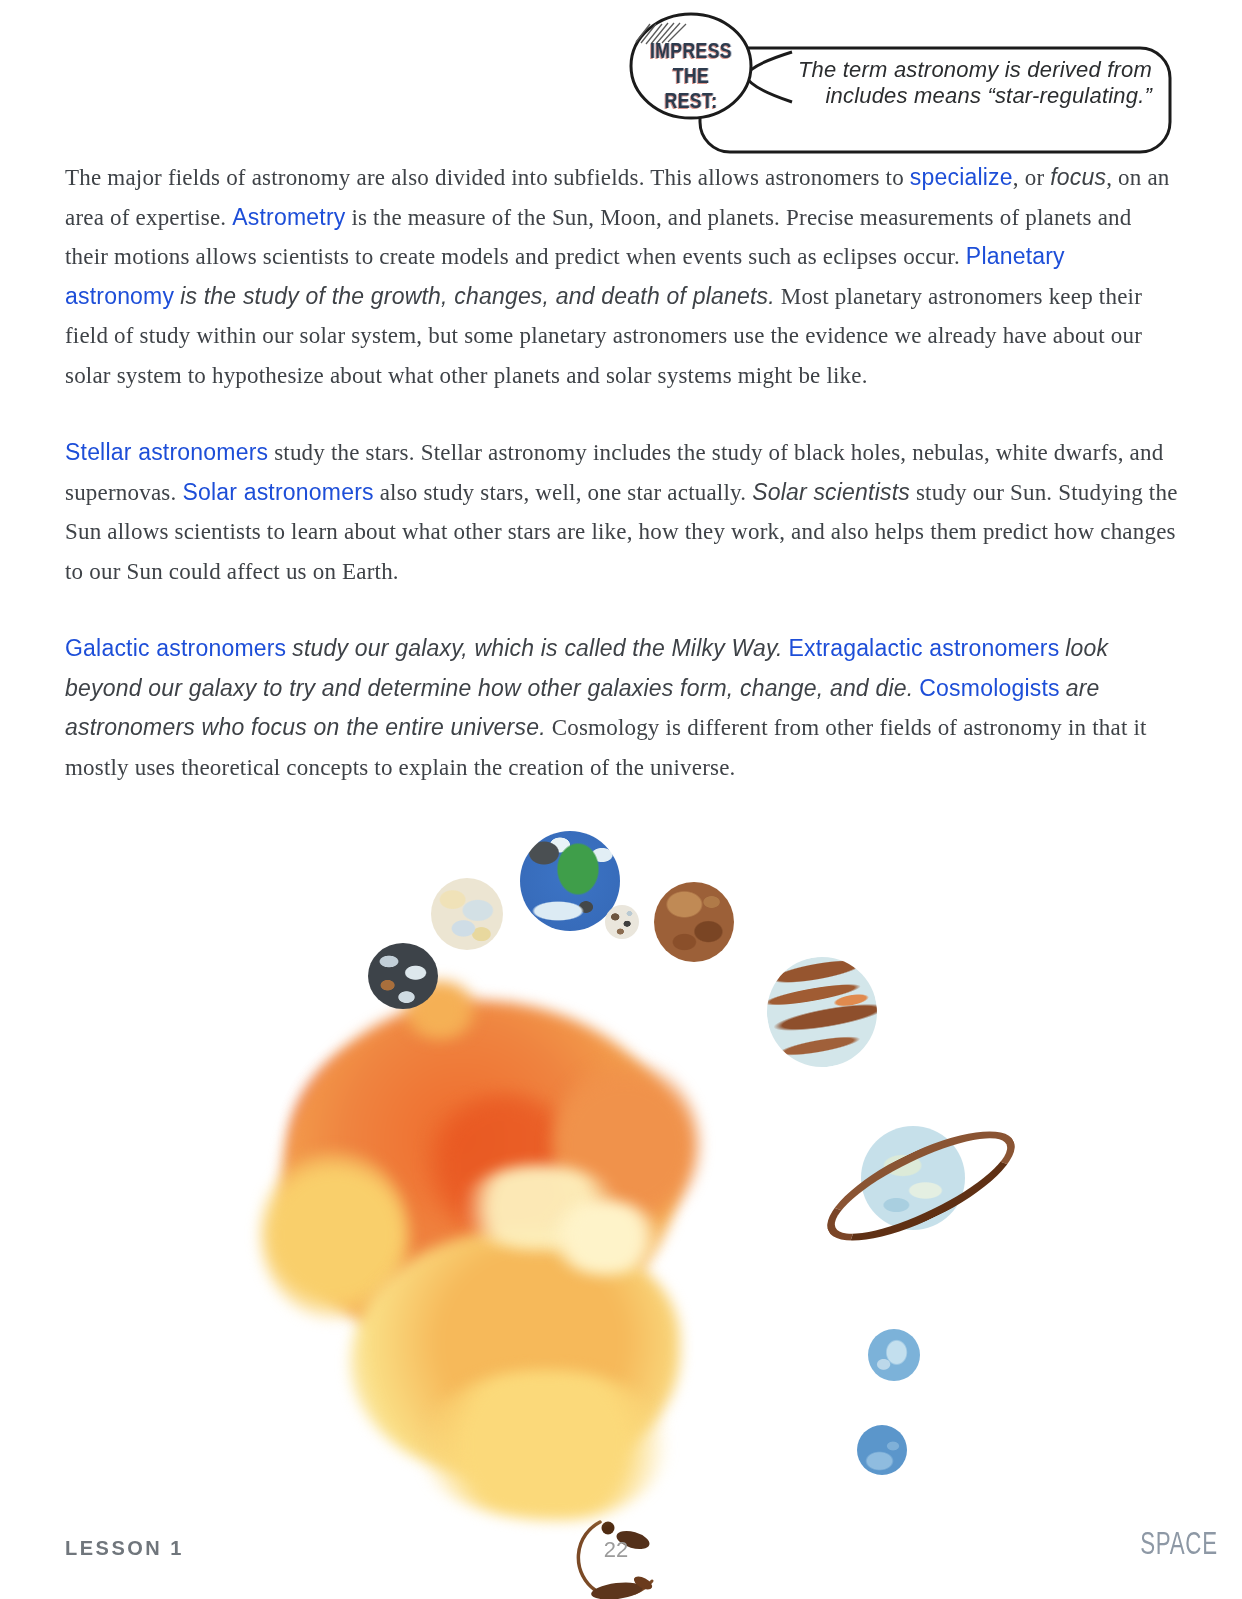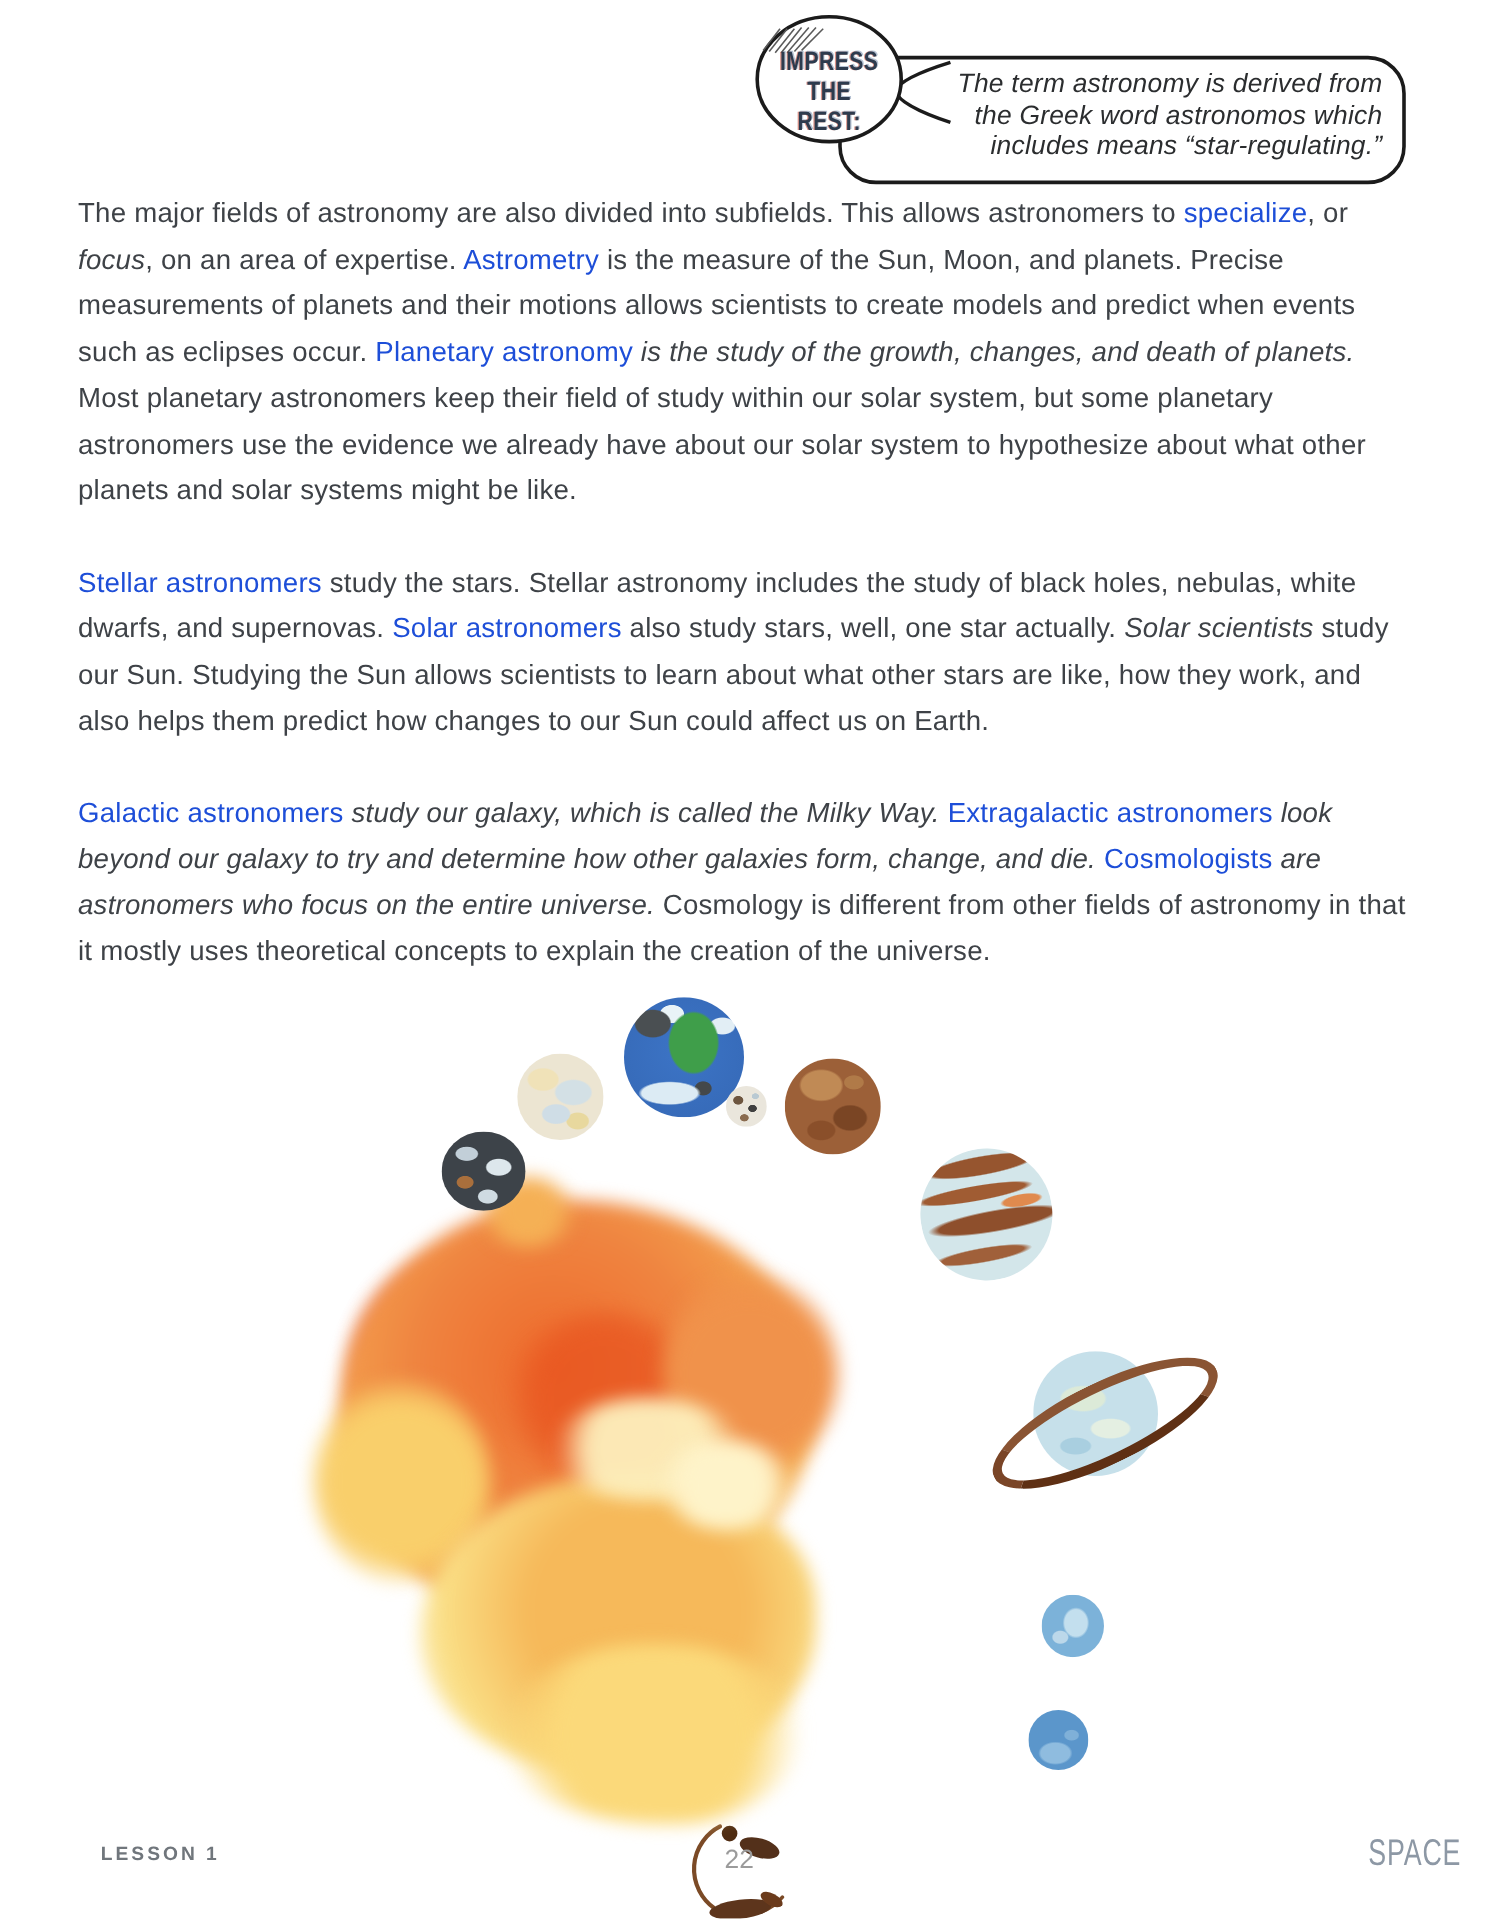--- a/index.html
+++ b/index.html
@@ -18,21 +18,21 @@
     text-shadow:-1.2px .5px 0 rgba(190,60,40,.55), 1.2px -.5px 0 rgba(45,80,130,.35);
   }
   .quote-text{
     position:absolute;left:716px;top:57px;width:436px;text-align:right;
     font-style:italic;font-size:22px;line-height:25.5px;color:#2b2d2f;letter-spacing:.2px;
   }
 
   
   .body-copy{position:absolute;left:65px;top:158px;width:1113px;color:#3e4247;}
   .body-copy p{margin:0 0 38px 0;font-size:23px;line-height:38.5px;letter-spacing:.2px;}
-  .run-regular{font-weight:400;}
+  .run-regular{font-weight:400;font-family:Liberation Serif, serif;}
   .run-bold{font-weight:400;color:#1d4ed8;}
   .run-italic{font-style:italic;text-align:center;}
 
   
   .planet{position:absolute;border-radius:50%;}
   .blob{position:absolute;}
 
   #mercury{left:368px;top:943px;width:70px;height:66px;z-index:4;
     background:
       radial-gradient(16px 10px at 30% 28%, #c2cfd8 0 55%, transparent 62%),
@@ -117,22 +117,22 @@
   .sun-yellow3{left:170px;top:390px;width:250px;height:150px;border-radius:50% 50% 45% 55%/52% 48% 55% 45%;
     background:radial-gradient(circle, #fbd97a 0 55%, rgba(251,217,122,0) 85%);}
   .sun-cream1{left:210px;top:185px;width:160px;height:85px;border-radius:50%;
     background:radial-gradient(circle, #fdf0bd 0 55%, rgba(253,240,189,0) 85%);opacity:.95;}
   .sun-cream2{left:300px;top:220px;width:110px;height:75px;border-radius:50%;
     background:radial-gradient(circle, #fef3c9 0 55%, rgba(254,243,201,0) 85%);}
   .sun-spike{left:150px;top:0px;width:80px;height:60px;border-radius:50%;
     background:radial-gradient(circle, #f5b055 0 50%, rgba(245,176,85,0) 80%);}
 
   
-  .lesson-label{position:absolute;left:65px;top:1537px;font-size:16px;font-weight:700;
-    letter-spacing:2.5px;color:#70767c;margin-left:19px;}
+  .lesson-label{position:absolute;left:65px;top:1537px;font-size:20px;font-weight:700;
+    letter-spacing:2.5px;color:#70767c;}
   .book-title{position:absolute;right:36px;top:1526px;font-size:31px;font-weight:500;
     letter-spacing:1px;color:#8d98a5;transform:scaleX(.72);transform-origin:right center;}
   .stain-svg{position:absolute;left:555px;top:1480px;width:120px;height:119px;}
   .page-number{position:absolute;left:591px;top:1537px;width:50px;text-align:center;
     font-size:22px;font-weight:400;color:#9b9b9b;}
 </style>
 </head>
 <body>
 
 <div class="page">
@@ -151,21 +151,20 @@
       <line x1="62" y1="33" x2="80" y2="13"></line>
       <line x1="68" y1="32" x2="86" y2="14"></line>
     </g>
   </svg>
   <div class="badge-text">
     <div>IMPRESS</div>
     <div>THE REST:</div>
   </div>
   <div class="quote-text">
     <div>The term astronomy is derived from</div>
-    <div>the Greek word astronomos which</div>
     <div>includes means  “star-regulating.”</div>
   </div>
 
   <div class="body-copy">
       <p><span class="run-regular">The major fields of astronomy are also divided into subfields. This allows astronomers to </span><span class="run-bold">specialize</span><span class="run-regular">, or </span><span class="run-italic">focus</span><span class="run-regular">, on an area of expertise. </span><span class="run-bold">Astrometry</span><span class="run-regular"> is the measure of the Sun, Moon, and planets. Precise measurements of planets and their motions allows scientists to create models and predict when events such as eclipses occur. </span><span class="run-bold">Planetary astronomy</span><span class="run-regular"> </span><span class="run-italic">is the study of the growth, changes, and death of planets.</span><span class="run-regular"> Most planetary astronomers keep their field of study within our solar system, but some planetary astronomers use the evidence we already have about our solar system to hypothesize about what other planets and solar systems might be like.</span></p>
       <p><span class="run-bold">Stellar astronomers</span><span class="run-regular"> study the stars. Stellar astronomy includes the study of black holes, nebulas, white dwarfs, and supernovas. </span><span class="run-bold">Solar astronomers</span><span class="run-regular"> also study stars, well, one star actually. </span><span class="run-italic">Solar scientists</span><span class="run-regular"> study our Sun. Studying the Sun allows scientists to learn about what other stars are like, how they work, and also helps them predict how changes to our Sun could affect us on Earth.</span></p>
       <p><span class="run-bold">Galactic astronomers</span><span class="run-regular"> </span><span class="run-italic">study our galaxy, which is called the Milky Way.</span><span class="run-regular"> </span><span class="run-bold">Extragalactic astronomers</span><span class="run-regular"> </span><span class="run-italic">look beyond our galaxy to try and determine how other galaxies form, change, and die.</span><span class="run-regular"> </span><span class="run-bold">Cosmologists</span><span class="run-regular"> </span><span class="run-italic">are astronomers who focus on the entire universe.</span><span class="run-regular"> Cosmology is different from other fields of astronomy in that it mostly uses theoretical concepts to explain the creation of the universe.</span></p>
     </div>
 
   <div id="sun">

